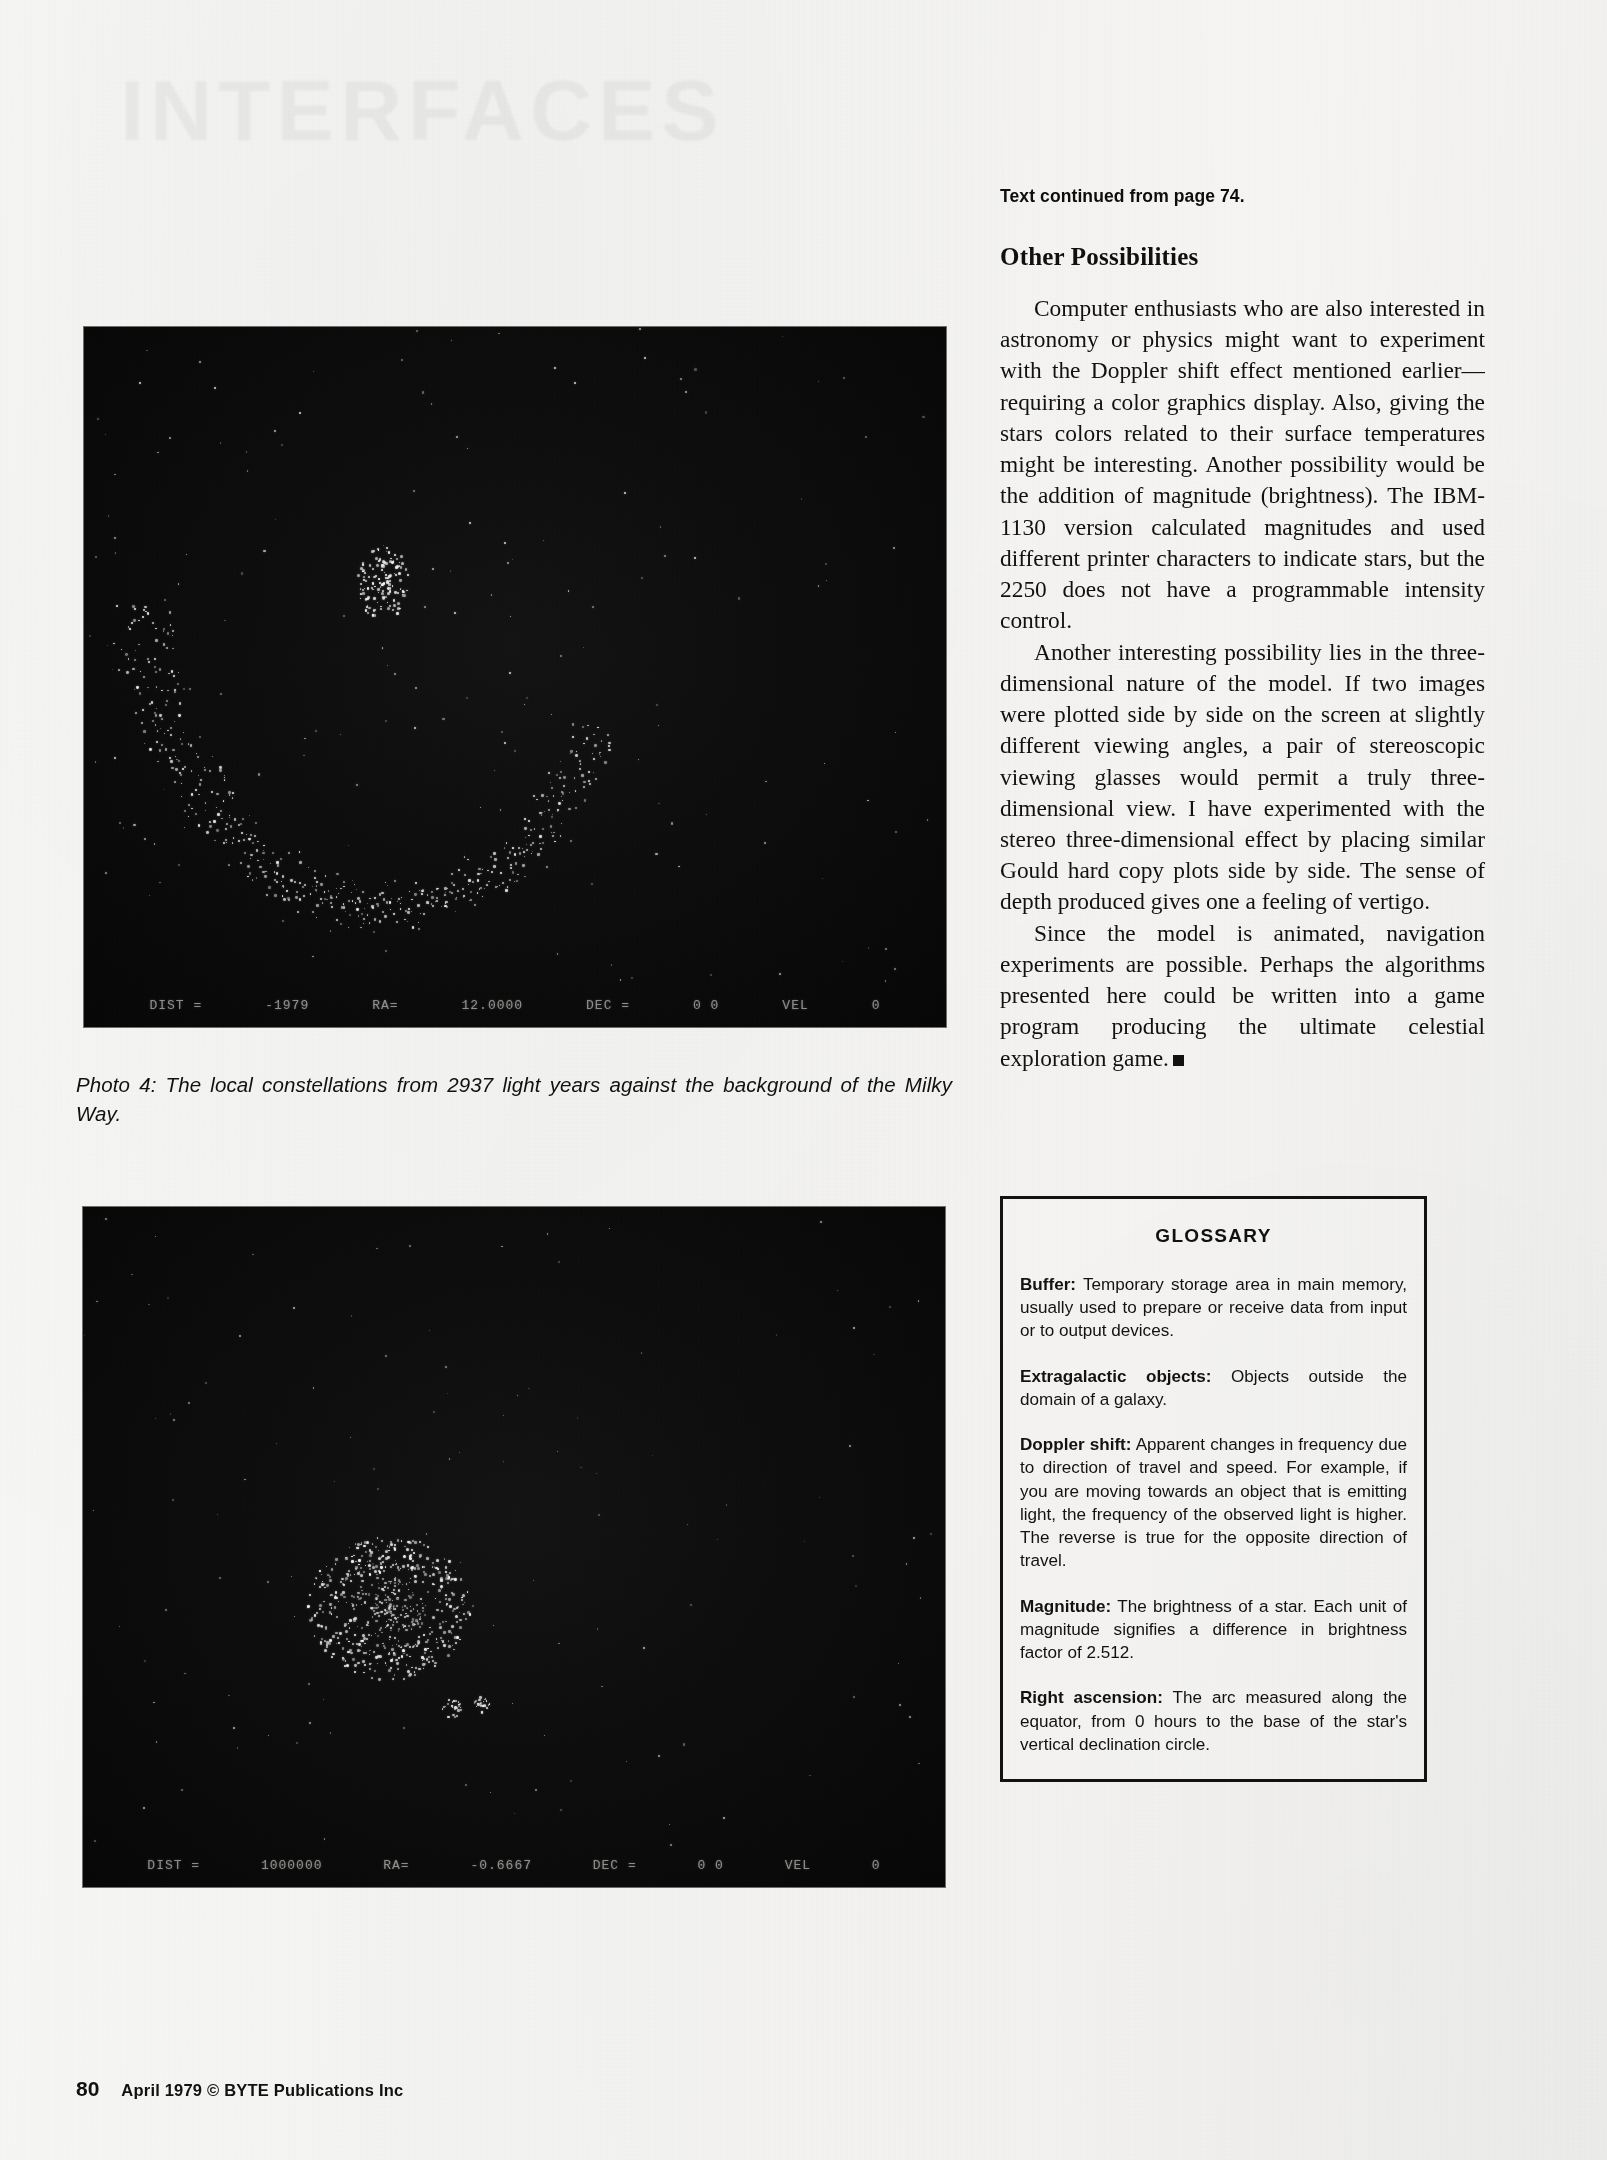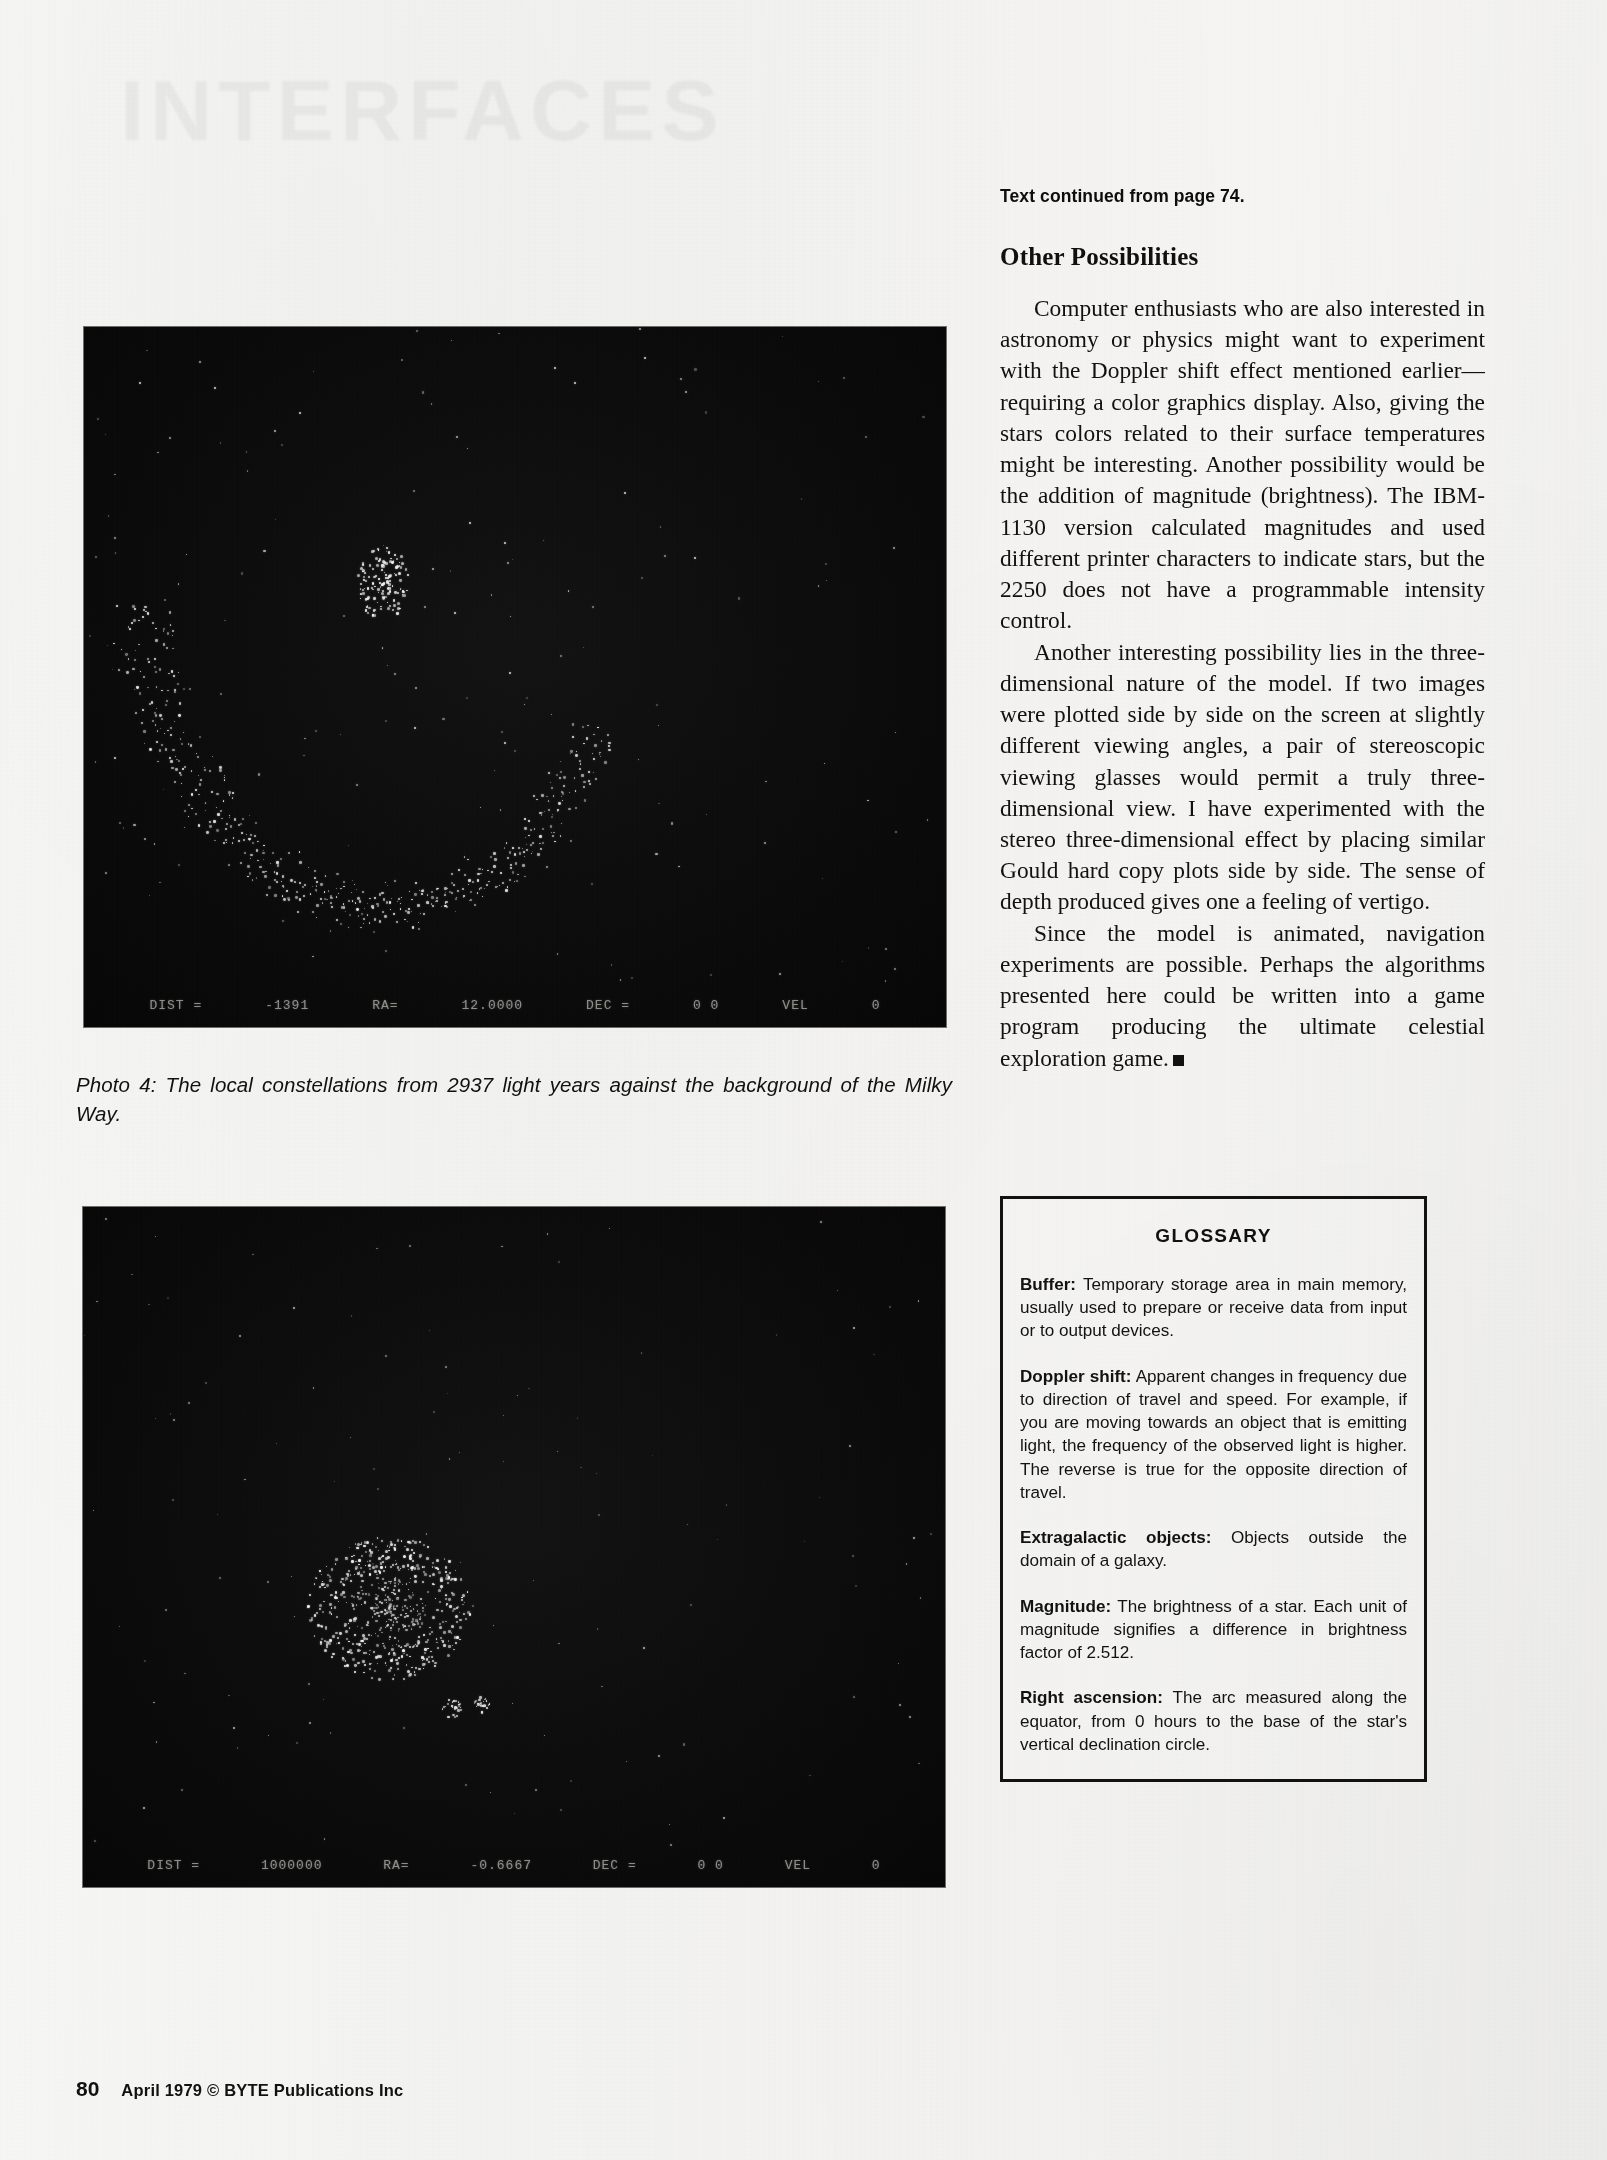--- a/index.html
+++ b/index.html
@@ -1027,21 +1027,21 @@
         <div class="star" style="left: 280px; top: 245px; width: 2.2px; height: 2.2px; opacity: 0.85;"></div>
         <div class="star" style="left: 55px; top: 55px; width: 2.2px; height: 2.2px; opacity: 0.85;"></div>
         <div class="star" style="left: 30px; top: 430px; width: 2.2px; height: 2.2px; opacity: 0.85;"></div>
         <div class="star" style="left: 130px; top: 60px; width: 2.2px; height: 2.2px; opacity: 0.85;"></div>
         <div class="star" style="left: 215px; top: 85px; width: 2.2px; height: 2.2px; opacity: 0.85;"></div>
         <div class="star" style="left: 540px; top: 165px; width: 2.2px; height: 2.2px; opacity: 0.85;"></div>
         <div class="star" style="left: 610px; top: 230px; width: 2.2px; height: 2.2px; opacity: 0.85;"></div>
       </div>
     <div class="hud">
       <span>DIST =</span>
-      <span>-1391</span>
+      <span>-1979</span>
       <span>RA=</span>
       <span>12.0000</span>
       <span>DEC =</span>
       <span>0 0</span>
       <span>VEL</span>
       <span>0</span>
     </div>
   </div>
 
   <div class="caption" style="left:76px; top:1070px; width:876px;">Photo 4: The local constellations from 2937 light years against the background of the Milky Way.</div>
@@ -1868,22 +1868,22 @@
     <h2 class="section-head">Other Possibilities</h2>
     <p class="body-p">Computer enthusiasts who are also interested in astronomy or physics might want to experiment with the Doppler shift effect mentioned earlier—requiring a color graphics display. Also, giving the stars colors related to their surface temperatures might be interesting. Another possibility would be the addition of magnitude (brightness). The IBM-1130 version calculated magnitudes and used different printer characters to indicate stars, but the 2250 does not have a programmable intensity control.</p>
     <p class="body-p">Another interesting possibility lies in the three-dimensional nature of the model. If two images were plotted side by side on the screen at slightly different viewing angles, a pair of stereoscopic viewing glasses would permit a truly three-dimensional view. I have experimented with the stereo three-dimensional effect by placing similar Gould hard copy plots side by side. The sense of depth produced gives one a feeling of vertigo.</p>
     <p class="body-p"><span>Since the model is animated, navigation experiments are possible. Perhaps the algorithms presented here could be written into a game program producing the ultimate celestial exploration game.</span><span class="endmark"></span></p>
   </div>
 
   <div id="glossary">
     <div id="glossary-title">GLOSSARY</div>
     <div id="glossary-entries">
         <p class="gloss-entry"><span class="gloss-term">Buffer:</span><span> Temporary storage area in main memory, usually used to prepare or receive data from input or to output devices.</span></p>
+        <p class="gloss-entry"><span class="gloss-term">Extragalactic objects:</span><span> Objects outside the domain of a galaxy.</span></p>
         <p class="gloss-entry"><span class="gloss-term">Doppler shift:</span><span> Apparent changes in frequency due to direction of travel and speed. For example, if you are moving towards an object that is emitting light, the frequency of the observed light is higher. The reverse is true for the opposite direction of travel.</span></p>
-        <p class="gloss-entry"><span class="gloss-term">Extragalactic objects:</span><span> Objects outside the domain of a galaxy.</span></p>
         <p class="gloss-entry"><span class="gloss-term">Magnitude:</span><span> The brightness of a star. Each unit of magnitude signifies a difference in brightness factor of 2.512.</span></p>
         <p class="gloss-entry"><span class="gloss-term">Right ascension:</span><span> The arc measured along the equator, from 0 hours to the base of the star's vertical declination circle.</span></p>
       </div>
   </div>
 
   <div id="footer">
     <span id="page-number">80</span>
     <span id="imprint">April 1979 © BYTE Publications Inc</span>
   </div>
 </div>

